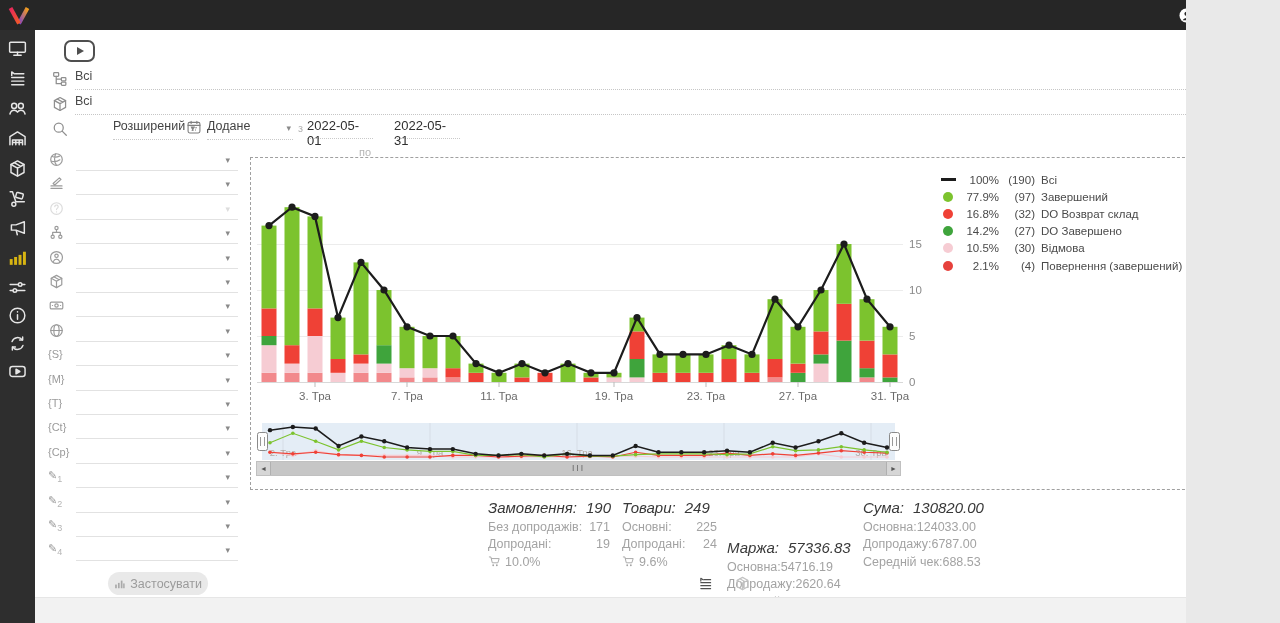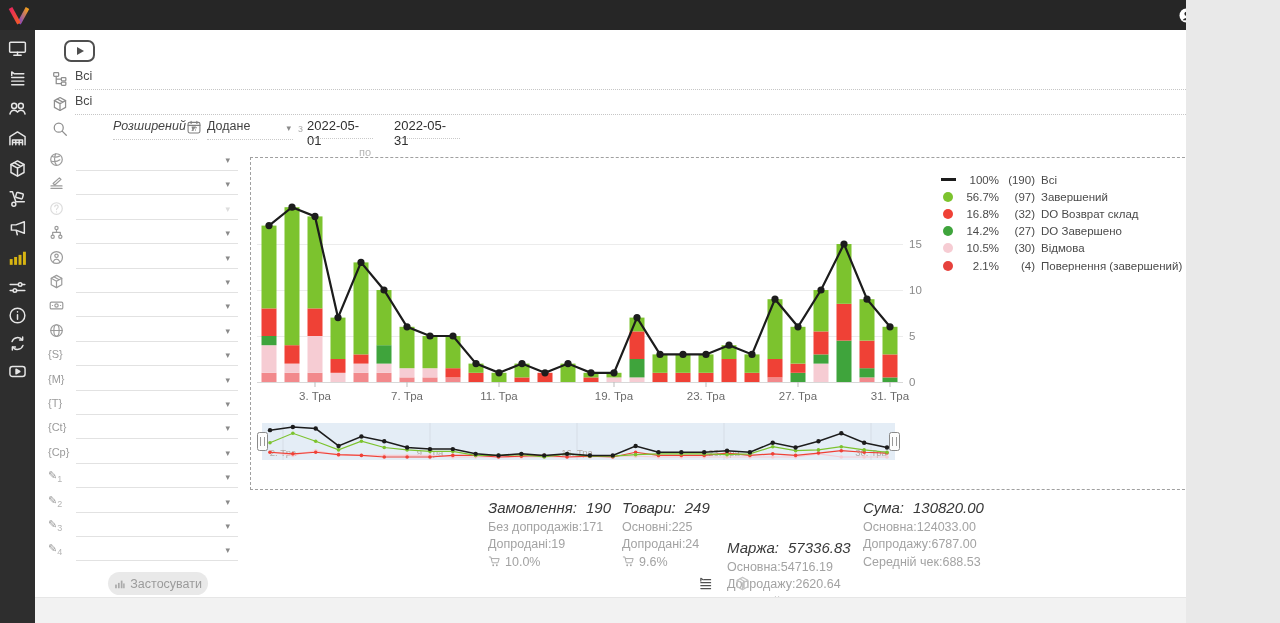--- a/index.html
+++ b/index.html
@@ -54,21 +54,21 @@
               display:flex;align-items:center;justify-content:center;cursor:ew-resize;}
   .nav-handle span{display:block;width:3px;height:9px;border-left:1px solid #999;border-right:1px solid #999;}
   .scrollbar{position:absolute;left:256px;top:461px;width:645px;height:15px;background:#d6d6d6;border:1px solid #c0c0c0;box-sizing:border-box;}
   .sb-arrow{position:absolute;top:0;width:13px;height:13px;font-size:7px;color:#555;display:flex;align-items:center;justify-content:center;cursor:pointer;}
   .sb-thumb{position:absolute;left:13px;right:13px;top:0;bottom:0;background:#c6c6c6;border-left:1px solid #b0b0b0;border-right:1px solid #b0b0b0;
             text-align:center;font-size:8.5px;color:#666;letter-spacing:2px;line-height:13px;cursor:grab;}
   
   .statcol{position:absolute;top:499px;}
   .stitle{font-size:15px;color:#383838;white-space:nowrap;font-style:italic;}
   .stitle b{font-weight:normal;margin-left:9px;}
-  .srow{display:flex;font-size:12.5px;color:#a3a3a3;margin-top:3.5px;white-space:nowrap;}
+  .srow{display:flex;justify-content:space-between;font-size:12.5px;color:#a3a3a3;margin-top:3.5px;white-space:nowrap;}
   .srow:first-of-type{margin-top:7px;}
   .scart{display:flex;align-items:center;gap:4px;font-size:12.5px;color:#a3a3a3;margin-top:3.5px;}
   .scart .cicon{width:13px;height:13px;color:#a3a3a3;}
   .toggles{position:absolute;left:697px;top:575px;display:flex;gap:20px;}
   .tgl{width:17px;height:17px;cursor:pointer;}
   .footer{position:absolute;left:35px;top:597px;width:1245px;height:26px;background:#f2f2f2;border-top:1px solid #e6e6e6;}
   svg{display:block;}
   text{font-family:"Liberation Sans",sans-serif;}
 </style>
 </head>
@@ -257,21 +257,21 @@
     <span>Всі</span>
     <span class="caret">▾</span>
   </div>
 
   <span class="ticon" style="left:51px;top:120px;">
       <svg viewBox="0 0 20 20" width="100%" height="100%" fill="none" stroke="currentColor" stroke-width="1.4" stroke-linecap="round" stroke-linejoin="round">
         <circle cx="8.6" cy="8.6" r="5"></circle>
         <path d="M12.4 12.4L17 17"></path>
       </svg>
     </span>
-  <div class="fld uline" style="left:113px;top:119px;width:84px;font-style:italic;">
+  <div class="fld uline" style="left:113px;top:119px;width:84px;">
     <span>Розширений</span>
     <span class="caret" style="position:absolute;right:2px;top:4px;">▾</span>
   </div>
   <span class="ticon" style="left:186px;top:119px;width:16px;height:17px;color:#7f7f7f;">
       <svg viewBox="0 0 20 20" width="100%" height="100%" fill="none" stroke="currentColor" stroke-width="1.4" stroke-linecap="round" stroke-linejoin="round">
         <rect x="2.6" y="3.6" width="14.8" height="13.2" rx="2"></rect>
         <path d="M2.6 7.4h14.8M6.4 2.2v2.8M13.6 2.2v2.8"></path>
         <text x="10" y="14.4" text-anchor="middle" font-size="7" fill="currentColor" stroke="none">17</text>
       </svg>
     </span>
@@ -646,21 +646,21 @@
             <span style="width:15px;height:2.6px;background:#1c1c1c;display:block;"></span>
           </span>
           <span class="lgpct">100%</span>
           <span class="lgcnt">(190)</span>
           <span>Всі</span>
         </div>
         <div class="lgrow">
           <span class="lgswatch">
             <span style="width:10px;height:10px;border-radius:50%;background:#7cc32e;display:block;"></span>
           </span>
-          <span class="lgpct">56.7%</span>
+          <span class="lgpct">77.9%</span>
           <span class="lgcnt">(97)</span>
           <span>Завершений</span>
         </div>
         <div class="lgrow">
           <span class="lgswatch">
             <span style="width:10px;height:10px;border-radius:50%;background:#ef4136;display:block;"></span>
           </span>
           <span class="lgpct">16.8%</span>
           <span class="lgcnt">(32)</span>
           <span>DO Возврат склад</span>
@@ -821,20 +821,25 @@
         <circle cx="602.1481481481482" cy="19.78" r="2.2" fill="#1c1c1c"></circle>
         <circle cx="625" cy="24.52" r="2.2" fill="#1c1c1c"></circle>
       </svg>
     <div class="nav-handle" style="left:-5px;">
         <span></span>
       </div>
     <div class="nav-handle" style="right:-5px;">
         <span></span>
       </div>
   </div>
+  <div class="scrollbar">
+    <span class="sb-arrow" style="left:0;">◄</span>
+    <span class="sb-arrow" style="right:0;">►</span>
+    <span class="sb-thumb">III</span>
+  </div>
 
   <div id="stats-slot">
       <div class="statcol" style="left: 488px; width: 122px;">
         <div class="stitle">Замовлення:<b>190</b></div>
         <div class="srow">
           <span>Без допродажів:</span>
           <span>171</span>
         </div>
         <div class="srow">
           <span>Допродані:</span>

